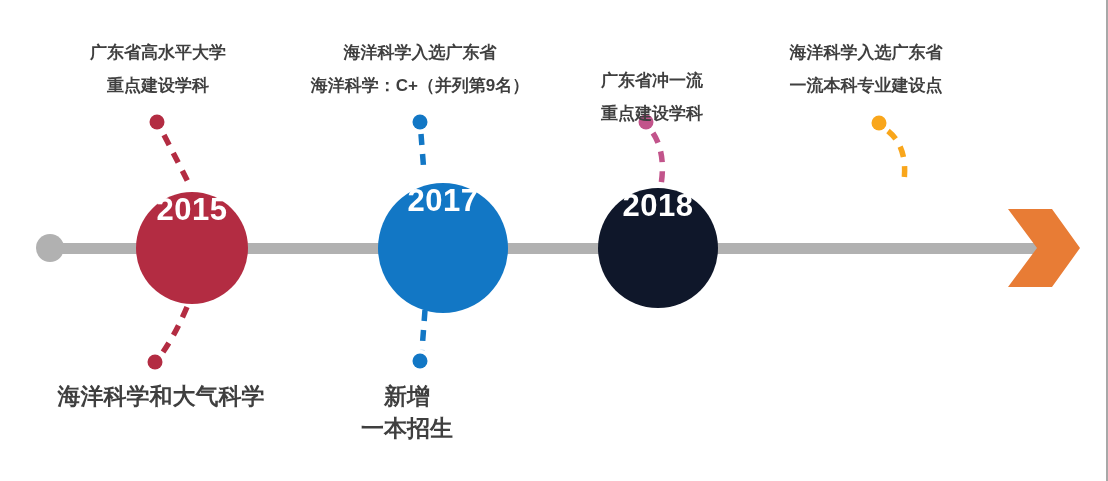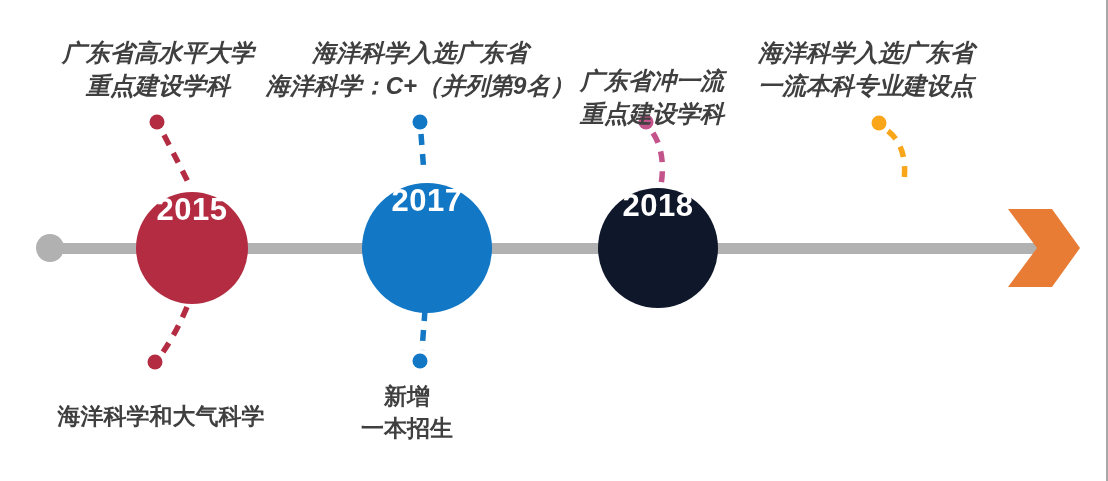--- a/index.html
+++ b/index.html
@@ -24,21 +24,21 @@
   .dashed{fill:none;stroke-width:5.5;stroke-dasharray:11 9;}
   .axis-fill{fill:var(--timeline-gray);}
   .arrow-fill{fill:var(--arrow-orange);}
 
   .label{
     position:absolute;
     text-align:center;
     font-weight:700;
     color:var(--text-dark);
   }
-  .label-top{font-size:24px;line-height:33px;font-style:italic;}
+  .label-top{font-size:17px;line-height:33px;}
   .label-bottom{font-size:23px;line-height:32px;}
 
   .year-circle{
     position:absolute;
     border-radius:50%;
     display:flex;align-items:flex-start;justify-content:center;
     color:#ffffff;
     font-weight:700;
     font-size:31px;
     letter-spacing:0.5px;
@@ -86,28 +86,28 @@
     <div>重点建设学科</div>
   </div>
   <div class="label label-top" style="left:740px;top:36px;width:252px;">
     <div>海洋科学入选广东省</div>
     <div>一流本科专业建设点</div>
   </div>
 
   <div class="year-circle" style="left: 136px; top: 192px; width: 112px; height: 112px; background: rgb(179, 44, 66);">
     <span>2015</span>
   </div>
-  <div class="year-circle" style="left: 362px; top: 183px; width: 130px; height: 130px; background: rgb(18, 119, 197);">
+  <div class="year-circle" style="left: 378px; top: 183px; width: 130px; height: 130px; background: rgb(18, 119, 197);">
     <span>2017</span>
   </div>
   <div class="year-circle" style="left: 598px; top: 188px; width: 120px; height: 120px; background: #0f172a;">
     <span>2018</span>
   </div>
 
-  <div class="label label-bottom" style="left:40px;top:400px;width:242px;">
+  <div class="label label-bottom" style="left:40px;top:380px;width:242px;">
     <div>海洋科学和大气科学</div>
   </div>
   <div class="label label-bottom" style="left:307px;top:380px;width:200px;">
     <div>新增</div>
     <div>一本招生</div>
   </div>
 
   <div class="right-border"></div>
 </div>
 

